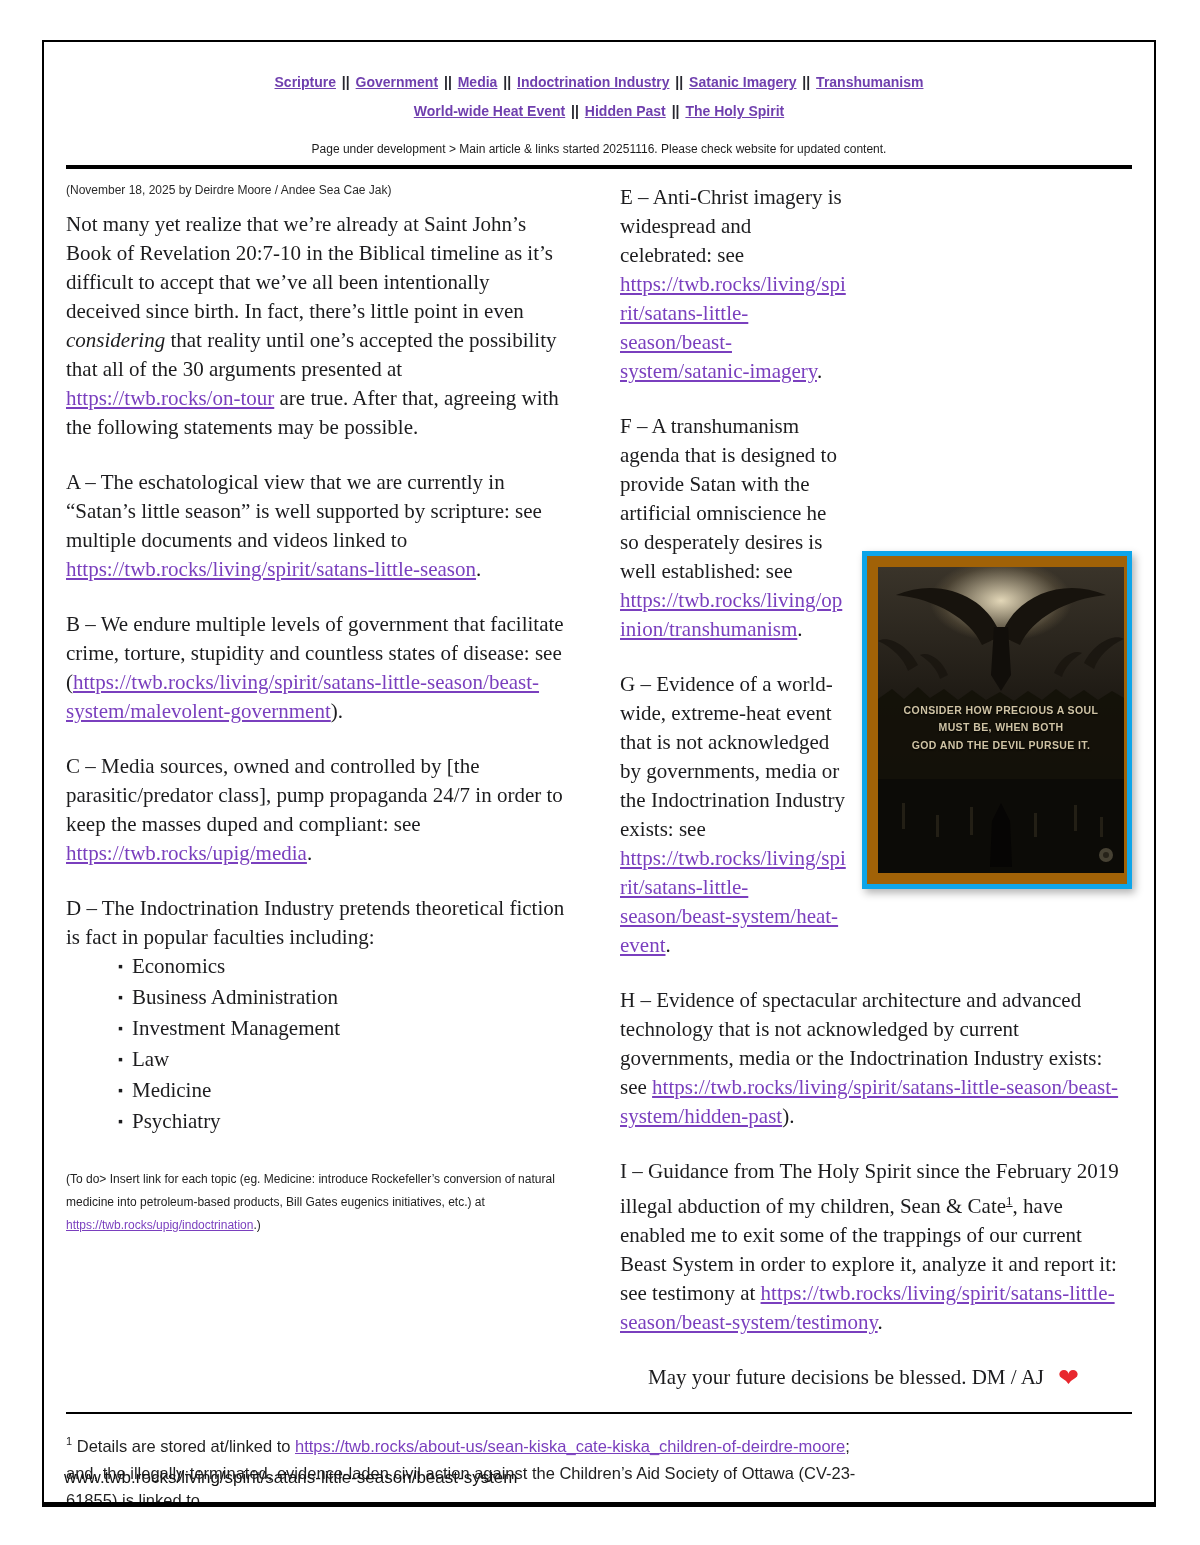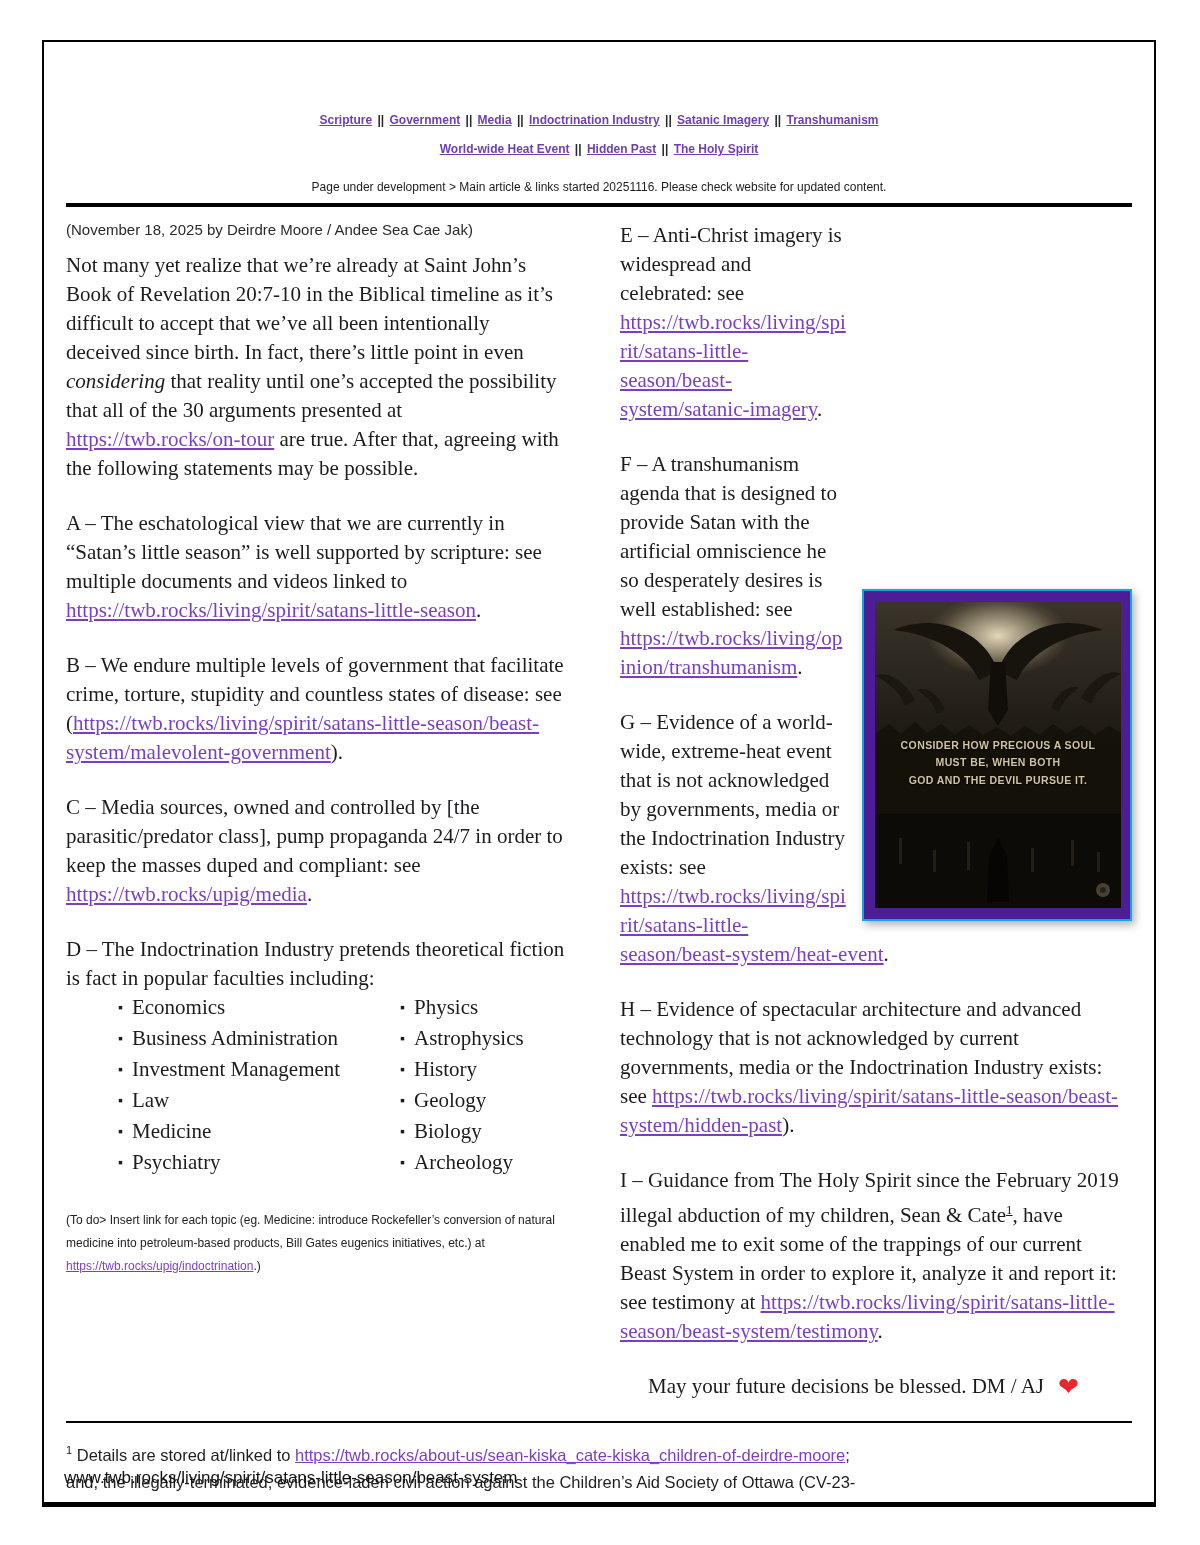--- a/index.html
+++ b/index.html
@@ -13,42 +13,42 @@
     border:2px solid #000; border-bottom-width:5px;
     box-sizing:border-box; padding:26px 22px 0 22px;
     overflow:hidden; background:#fff;
   }
   
   .doc-title {
     margin:14px 0 0 0; text-align:center;
     font-size:37px; font-weight:bold; color:#0a0a0a; letter-spacing:0.5px;
   }
   .nav {
-    margin-top:38px; text-align:center;
+    text-align:center;
     font-family:"Liberation Sans", sans-serif;
-    font-size:12px; line-height:29px; font-weight:700; color:#2e2e38;
+    font-size:14px; line-height:29px; font-weight:700; color:#2e2e38;
   }
   .run-navlink { color:#6f3fae; text-decoration:underline; cursor:pointer; font-weight:700; }
   .run-sep { color:#26262e; padding:0 2px; }
   .dev-note {
     margin-top:16px; text-align:center;
     font-family:"Liberation Sans", sans-serif;
     font-size:12px; color:#1d1d1d;
   }
   .rule-thick { margin-top:9px; height:4px; background:#000; }
   .rule-thin  { margin-top:20px; height:2px; background:#000; }
 
   
   .columns { display:flex; margin-top:14px; }
   .col-left  { width:500px; }
   .col-right { width:516px; margin-left:54px; }
 
   .byline {
     font-family:"Liberation Sans", sans-serif;
-    font-size:15px; color:#2a2a2a; margin:0 0 13px 0;
+    font-size:12px; color:#2a2a2a; margin:0 0 13px 0;
   }
   .para {
     font-size:21px; line-height:29px; margin:26px 0 0 0;
     overflow-wrap:break-word;
   }
   .para.first { margin-top:0; }
   .run-link { color:#7a3fbe; text-decoration:underline; cursor:pointer; }
   .run-i { font-style:italic; }
   .run-sup { vertical-align:super; font-size:13px; text-decoration:underline; }
   .run-fnsup { vertical-align:super; font-size:11px; }
@@ -62,21 +62,21 @@
   .todo-note {
     margin-top:30px; width:512px;
     font-family:"Liberation Sans", sans-serif;
     font-size:12px; line-height:23px; color:#222;
     overflow-wrap:break-word;
   }
 
   
   .art-float { float:right; width:270px; margin:368px 0 14px 16px; }
   .art-frame {
-    background:#4c1d95; border:2px solid #0ea5e9; padding:11px;
+    background:#a16207; border:5px solid #0ea5e9; padding:11px;
     box-shadow:3px 4px 8px rgba(0,0,0,0.3);
   }
   .art {
     position:relative; width:246px; height:306px; overflow:hidden;
     background:
       radial-gradient(ellipse 95px 55px at 50% 11%, rgba(236,224,192,0.95), rgba(120,106,78,0.3) 62%, rgba(0,0,0,0) 75%),
       linear-gradient(#3a342a, #1d1913 45%, #0f0d0a);
   }
   .art svg { position:absolute; left:0; top:0; }
   .art-caption {
@@ -125,28 +125,20 @@
       <p class="para"><span>C – Media sources, owned and controlled by [the parasitic/predator class], pump propaganda 24/7 in order to keep the masses duped and compliant: see </span><a class="run-link">https://twb.rocks/upig/media</a><span>.</span></p>
       <p class="para">D – The Indoctrination Industry pretends theoretical fiction is fact in popular faculties including:</p>
       <div class="bullet-cols">
         <div class="bullet-col-a">
             <div class="bullet-item">Economics</div>
             <div class="bullet-item">Business Administration</div>
             <div class="bullet-item">Investment Management</div>
             <div class="bullet-item">Law</div>
             <div class="bullet-item">Medicine</div>
             <div class="bullet-item">Psychiatry</div>
-          </div>
-        <div class="bullet-col-b">
-            <div class="bullet-item">Physics</div>
-            <div class="bullet-item">Astrophysics</div>
-            <div class="bullet-item">History</div>
-            <div class="bullet-item">Geology</div>
-            <div class="bullet-item">Biology</div>
-            <div class="bullet-item">Archeology</div>
           </div>
       </div>
       <div class="todo-note"><span>(To do&gt; Insert link for each topic (eg. Medicine: introduce Rockefeller’s conversion of natural medicine into petroleum-based products, Bill Gates eugenics initiatives, etc.) at </span><a class="run-link">https://twb.rocks/upig/indoctrination</a><span>.)</span></div>
     </div>
 
     <div class="col-right">
       <div class="art-float">
         <div class="art-frame">
           <div class="art">
             <svg width="246" height="306" viewBox="0 0 246 306">

